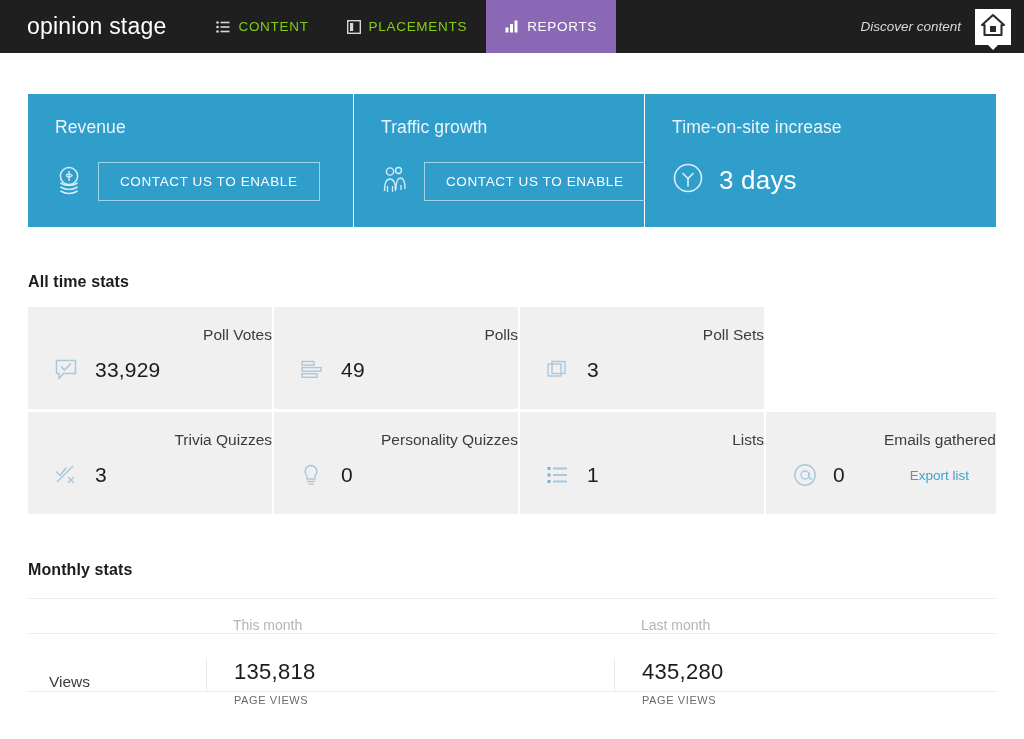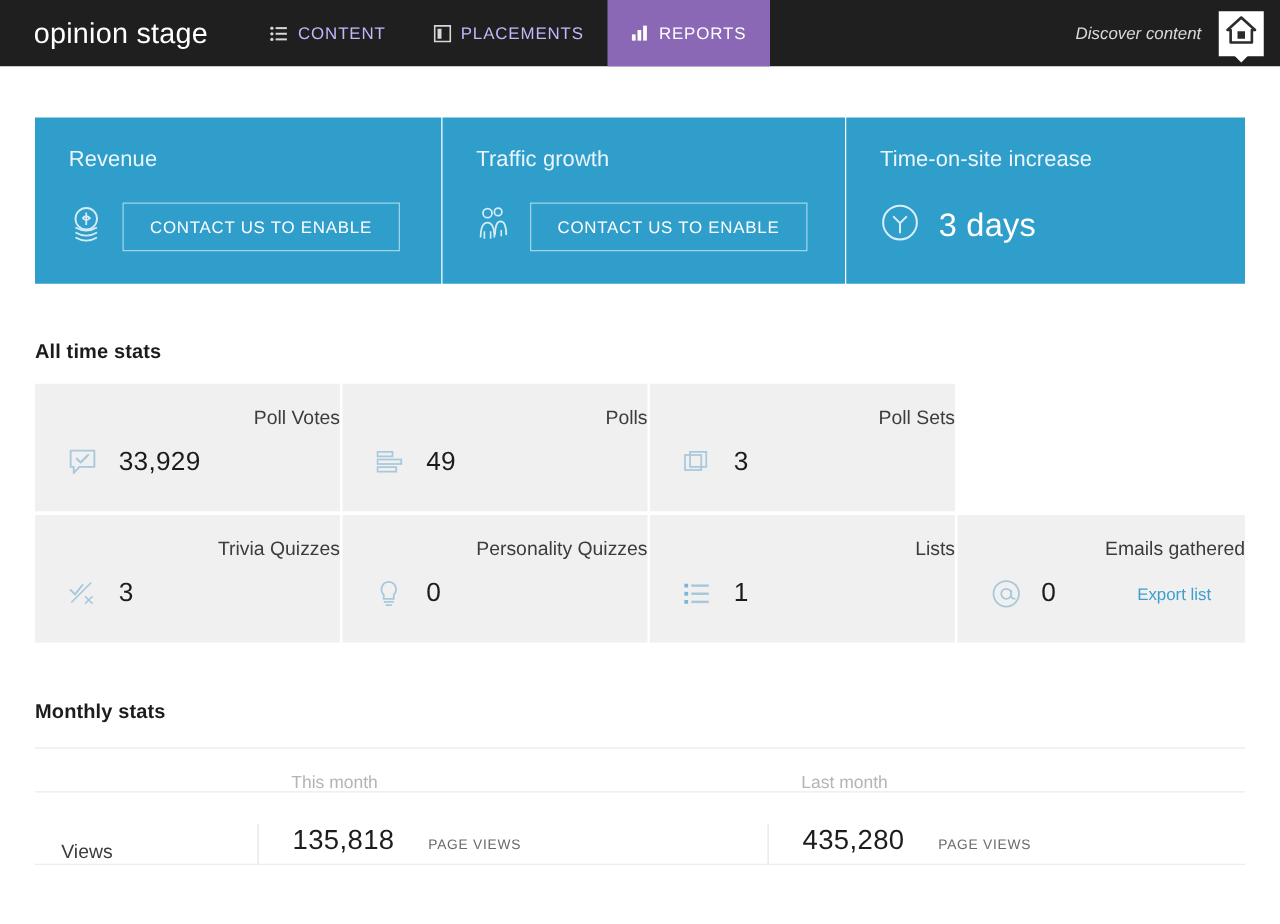--- a/index.html
+++ b/index.html
@@ -29,21 +29,21 @@
     letter-spacing: 0.2px;
     font-weight: 400;
     position: relative;
     white-space: nowrap;
   }
 
   .nav { display: flex; align-items: stretch; margin-left: 21px; }
   .nav-item {
     display: flex; align-items: center; gap: 8px;
     padding: 0 19px;
-    color: #c4b5fd;
+    color: #84cc16;
     font-size: 13.5px;
     letter-spacing: 0.7px;
     cursor: pointer;
     text-transform: uppercase;
   }
   .nav-item.active { background: #8b68b5; color: #ffffff; }
   .nav-icon { display: flex; align-items: center; }
 
   .header-right {
     margin-left: auto;
@@ -78,21 +78,21 @@
     height: 133px;
     background: #ffffff;
     gap: 1px;
   }
   .promo-card {
     background: #2f9ecb;
     padding: 23px 25px 0 27px;
     position: relative;
   }
   .promo-card.c1 { width: 325px; }
-  .promo-card.c2 { width: 322px; }
+  .promo-card.c2 { width: 290px; }
   .promo-card.c3 { flex: 1; }
   .promo-title {
     color: #eaf6fb; font-size: 17.5px; font-weight: 400;
     letter-spacing: 0.1px;
   }
   .promo-body {
     display: flex; align-items: center; gap: 15px;
     margin-top: 24px;
   }
   .promo-icon { flex: 0 0 auto; opacity: .95; }
@@ -164,23 +164,23 @@
     border-bottom: 1px solid #ececec;
   }
   .m-c0 { width: 178px; padding-left: 21px; }
   .m-c1 { width: 408px; }
   .m-c2 { flex: 1; }
   .m-head-label {
     font-size: 14px; color: #b4b4b4; padding-left: 27px;
   }
   .m-rowlabel { font-size: 15.5px; color: #3c3c3c; }
   .m-cellbox {
-    display: flex; align-items: baseline; gap: 27px;
+    display: flex; align-items: baseline; gap: 9px;
     border-left: 1px solid #e6e6e6;
-    padding-left: 27px; height: 32px;
+    padding-left: 27px; height: 32px; flex-direction: column;
   }
   .m-num { font-size: 22px; color: #1c1c1c; letter-spacing: .3px; }
   .m-unit {
     font-size: 11px; color: #6a6a6a; letter-spacing: .6px;
     text-transform: uppercase;
   }
 </style>
 </head>
 <body>
 

